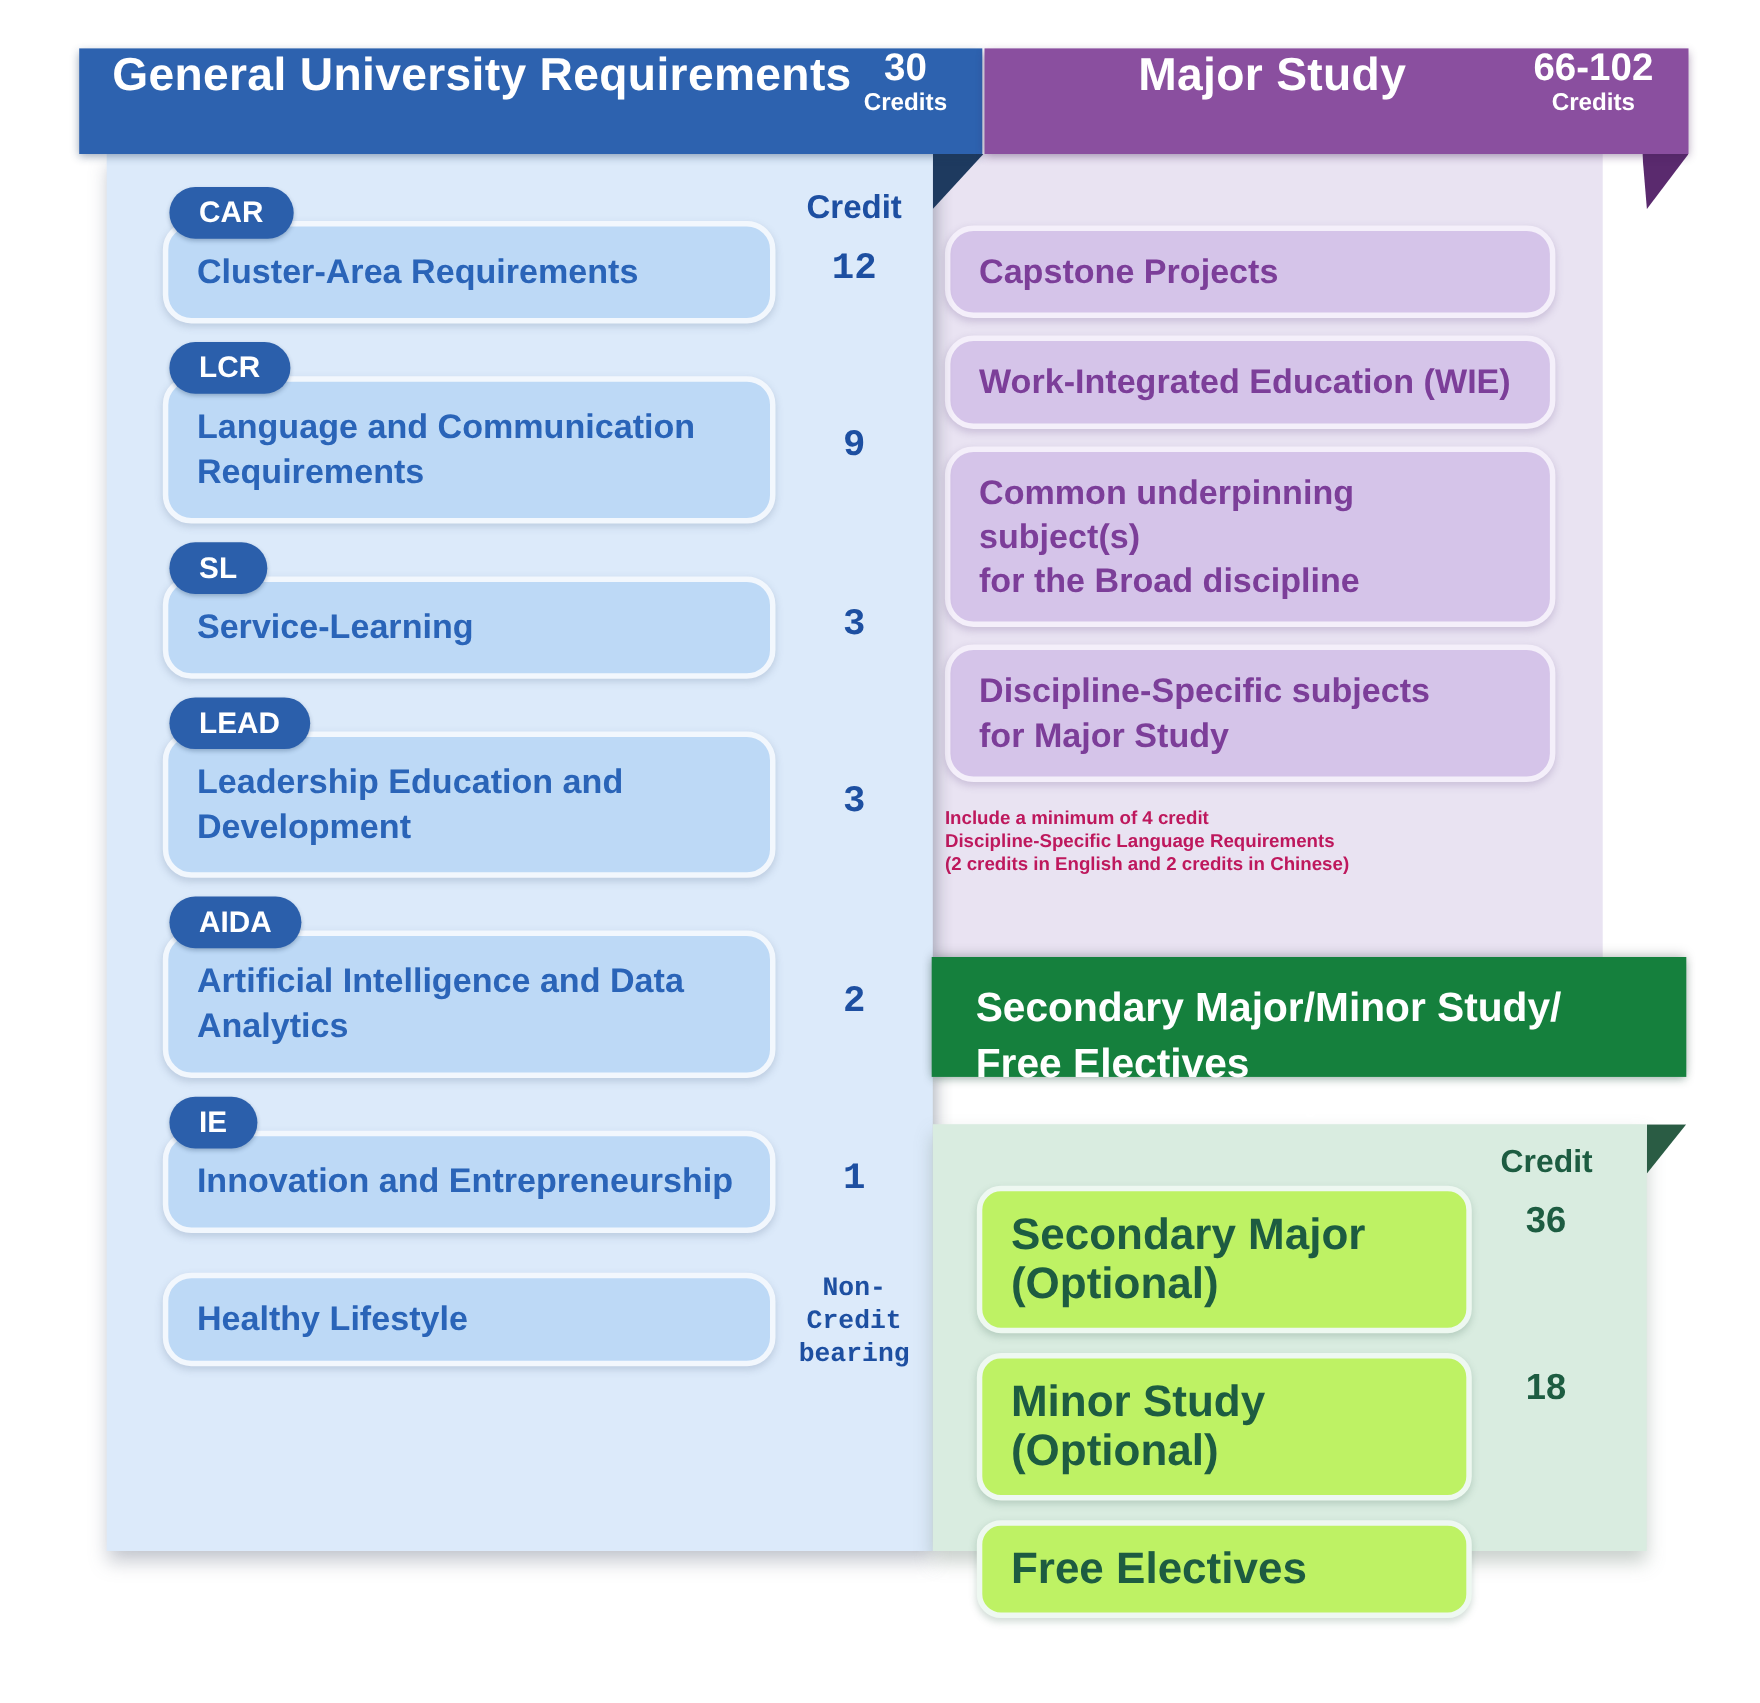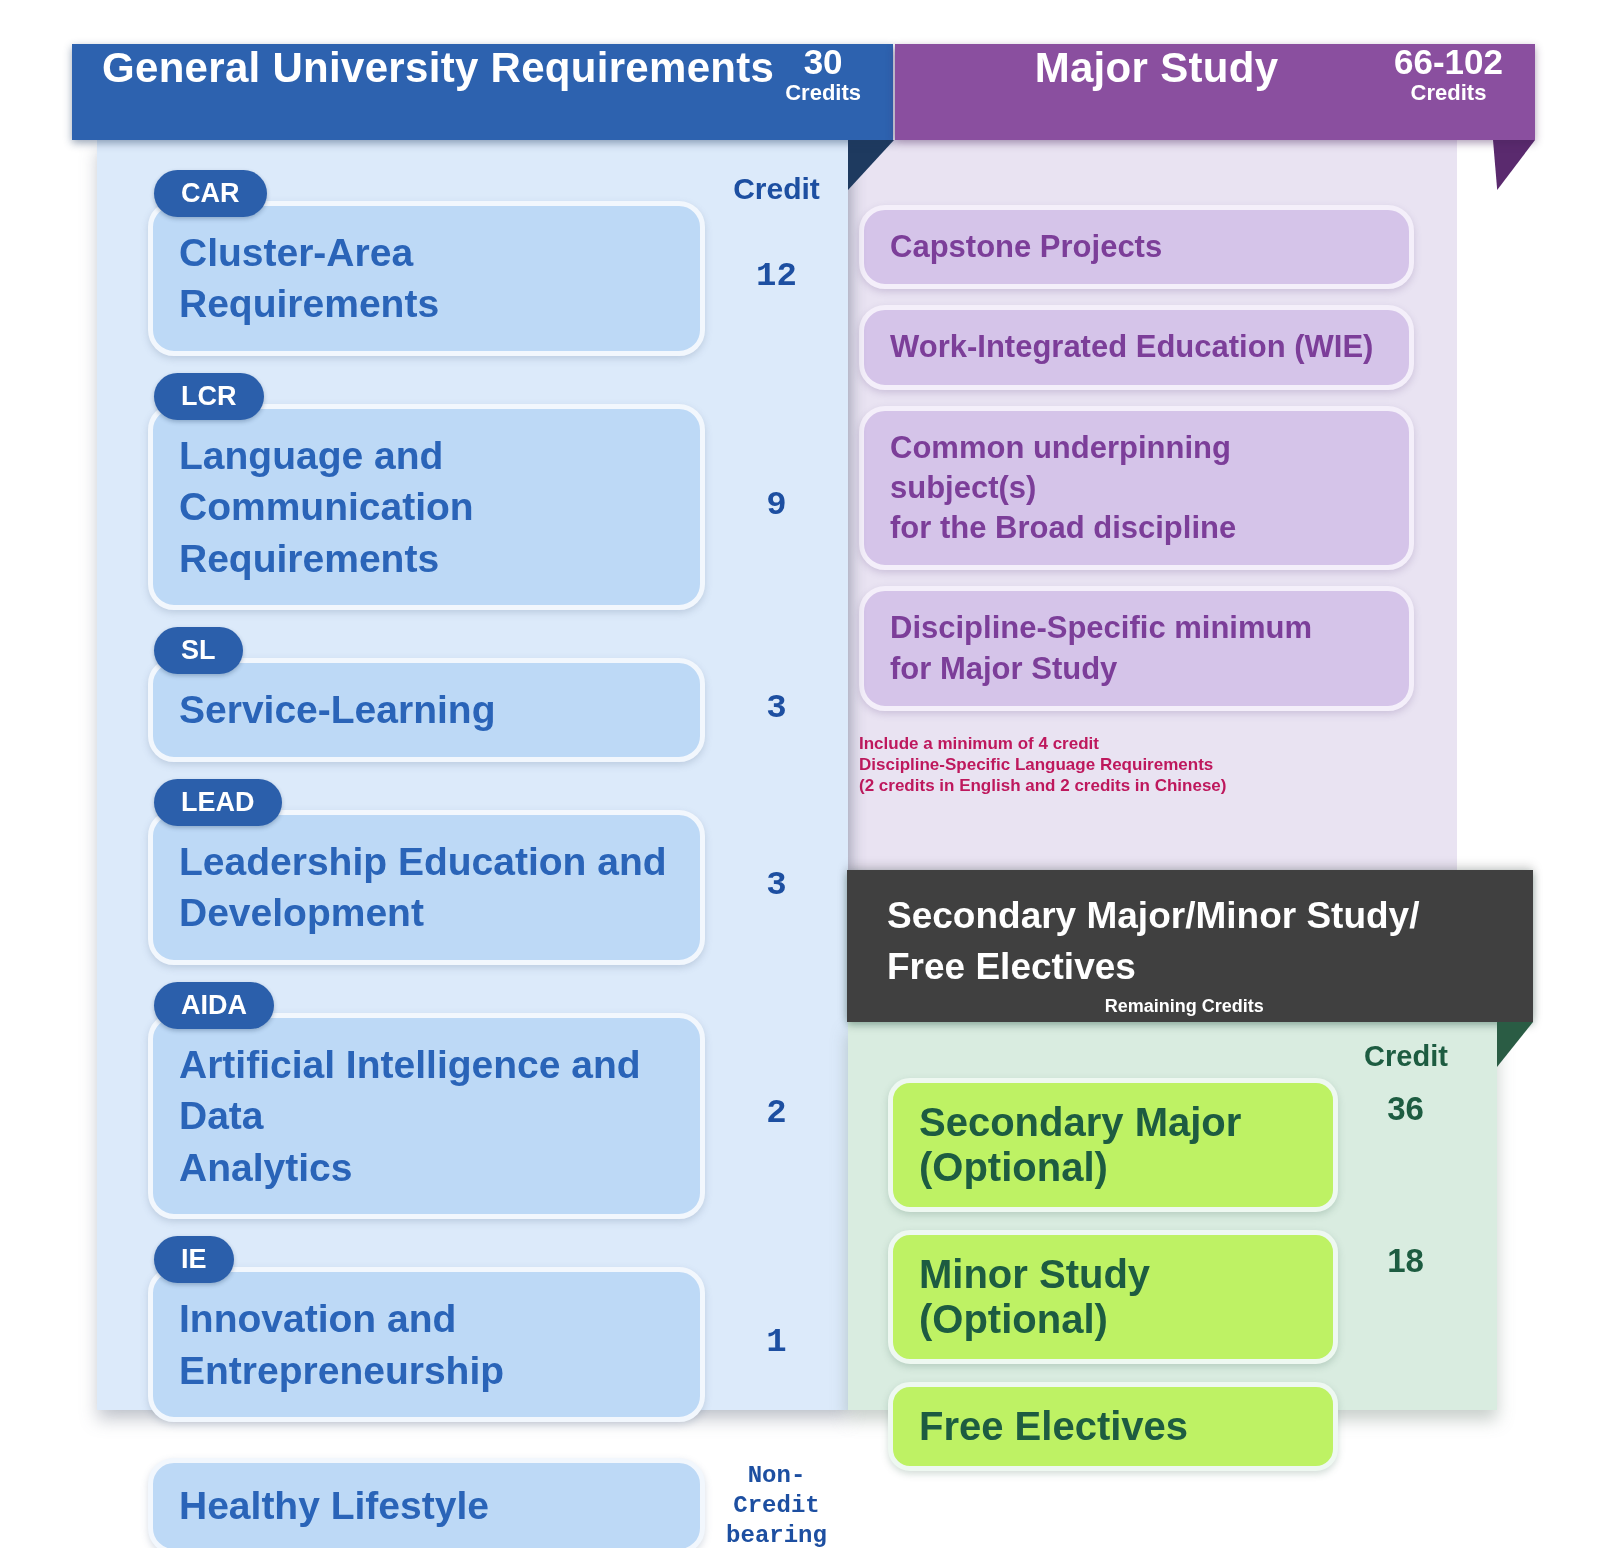--- a/index.html
+++ b/index.html
@@ -33,41 +33,41 @@
     padding:30px 0 0 51px;box-sizing:border-box;}
   .credit-col-label{position:absolute;top:32px;left:608px;width:143px;text-align:center;
     font-size:30px;color:#1d4fa1;}
   .gur-row{display:flex;margin-bottom:17px;position:relative;}
   .gur-left{width:557px;}
   .badge{display:inline-block;background:#2b5fab;color:#fff;font-size:27px;
     padding:8px 27px;border-radius:27px;margin-left:6px;position:relative;z-index:2;
     box-shadow:0 2px 4px rgba(30,58,95,.3);}
   .itembox{background:#bdd9f6;border:5px solid #f2f7fd;border-radius:26px;
     padding:21px 26px;margin-top:-16px;position:relative;z-index:1;
-    color:#2a64b8;font-size:39px;line-height:1.32;box-shadow:0 3px 7px rgba(100,120,150,.25);}
+    color:#2a64b8;font-size:31px;line-height:1.32;box-shadow:0 3px 7px rgba(100,120,150,.25);}
   .nobadge .itembox{margin-top:0;padding:17px 26px;}
   .l{display:block;}
   .gur-credit{flex:1;text-align:center;align-self:center;padding-top:26px;
     font-size:34px;color:#1d4fa1;font-family:Liberation Mono, monospace;}
   .nobadge .gur-credit{padding-top:0;}
   .noncredit{font-size:24px;line-height:1.25;padding:0 12px;}
   .row-ie{margin-top:12px;}
   .row-hl{margin-top:36px;}
 
   
   .panel-purple{left:812px;top:140px;width:645px;height:740px;background:#e9e3f2;z-index:1;
     padding:65px 0 0 47px;box-sizing:border-box;}
   .maj-box{width:555px;box-sizing:border-box;background:#d5c4e9;border:5px solid #f4effa;
     border-radius:26px;padding:17px 26px;color:#7c3e99;font-size:31px;line-height:1.3;
     margin-bottom:16px;box-shadow:0 3px 7px rgba(120,95,150,.25);}
   .maj-note{width:580px;color:#be185d;font-size:17px;line-height:1.24;margin-top:22px;}
   .nl{display:block;}
 
   
-  .hdr-green{left:847px;top:870px;width:686px;height:152px;background:#404040;z-index:3;
+  .hdr-green{left:847px;top:870px;width:686px;height:109px;background:#15803d;z-index:3;
     box-shadow:0 -4px 10px rgba(0,0,0,.15),0 3px 8px rgba(0,60,40,.35);
     padding:20px 0 0 40px;box-sizing:border-box;color:#fff;}
   .g-line{font-size:37px;line-height:1.38;}
   .g-sub{text-align:center;font-size:18px;margin-top:4px;width:92%;}
   .panel-green{left:848px;top:1022px;width:649px;height:388px;background:#d9ece0;z-index:2;
     box-shadow:0 10px 16px rgba(100,120,110,.35);
     padding:16px 0 0 40px;box-sizing:border-box;}
   .green-credit-label{position:absolute;top:18px;right:36px;width:110px;text-align:center;
     font-size:29px;color:#1d5c41;}
   .sec-rows{margin-top:40px;}
@@ -109,21 +109,21 @@
     </div>
     <div class="maj-box">
       <span class="l">Work-Integrated Education (WIE)</span>
       <span class="l"></span>
     </div>
     <div class="maj-box">
       <span class="l">Common underpinning subject(s)</span>
       <span class="l">for the Broad discipline</span>
     </div>
     <div class="maj-box">
-      <span class="l">Discipline-Specific minimum</span>
+      <span class="l">Discipline-Specific subjects</span>
       <span class="l">for Major Study</span>
     </div>
     <div class="maj-note">
       <span class="nl">Include a minimum of 4 credit</span>
       <span class="nl">Discipline-Specific Language Requirements</span>
       <span class="nl">(2 credits in English and 2 credits in Chinese)</span>
     </div>
   </div>
 
   <div class="abs panel-blue">

